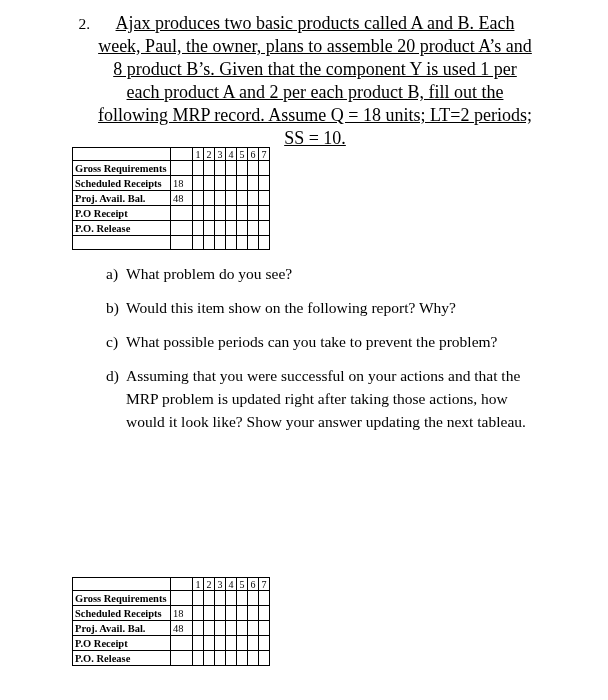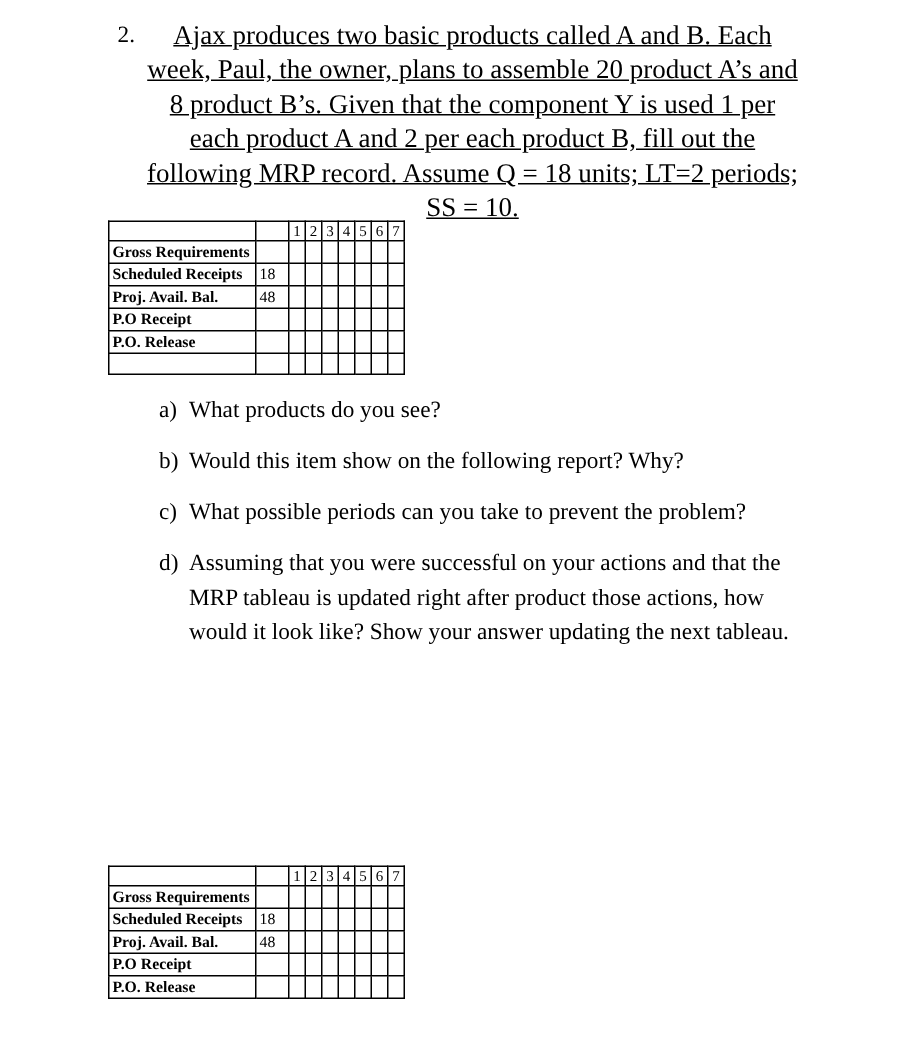--- a/index.html
+++ b/index.html
@@ -216,33 +216,33 @@
       <td class="period"></td>
       <td class="period"></td>
       <td class="period"></td>
     </tr>
   </tbody>
     </table>
 
   <div class="subs">
     <div class="sub-row">
       <div class="sub-letter">a)</div>
-      <div class="sub-text">What products do you see?</div>
+      <div class="sub-text">What problem do you see?</div>
     </div>
     <div class="sub-row">
       <div class="sub-letter">b)</div>
       <div class="sub-text">Would this item show on the following report? Why?</div>
     </div>
     <div class="sub-row">
       <div class="sub-letter">c)</div>
       <div class="sub-text">What possible periods can you take to prevent the problem?</div>
     </div>
     <div class="sub-row">
       <div class="sub-letter">d)</div>
-      <div class="sub-text">Assuming that you were successful on your actions and that the MRP tableau is updated right after product those actions, how would it look like? Show your answer updating the next tableau.</div>
+      <div class="sub-text">Assuming that you were successful on your actions and that the MRP problem is updated right after taking those actions, how would it look like? Show your answer updating the next tableau.</div>
     </div>
   </div>
 
   <table class="mrp-table table2">
     <tbody>
         <tr class="header-row">
       <td class="label"></td>
       <td class="valcol"></td>
       <td class="period">1</td>
       <td class="period">2</td>

